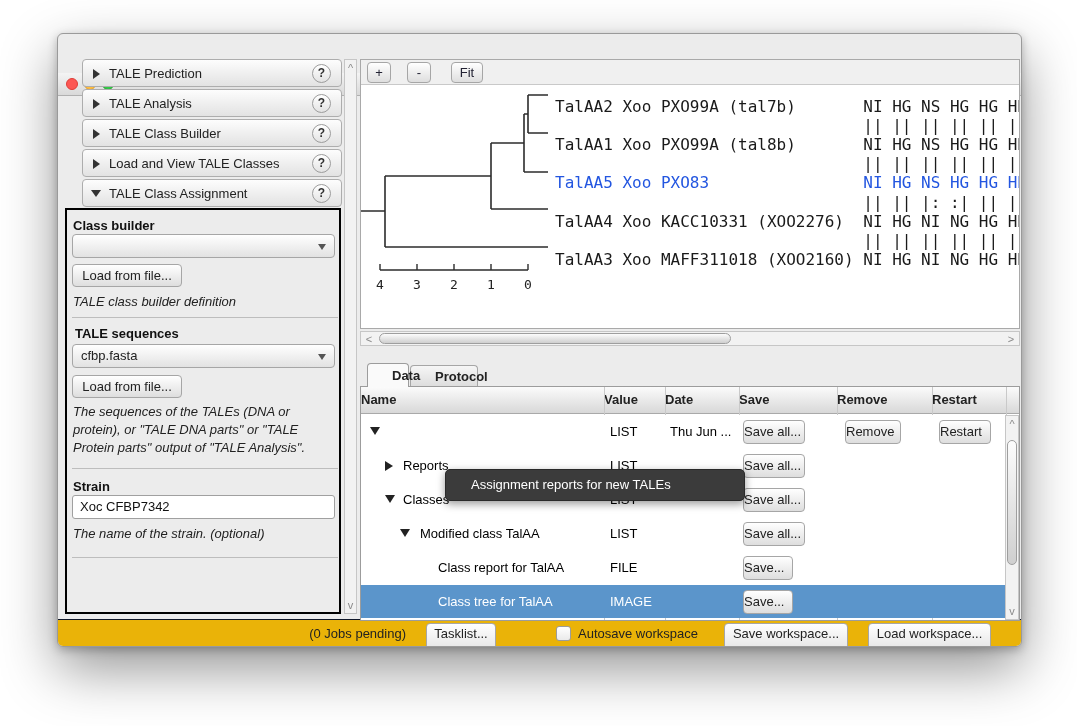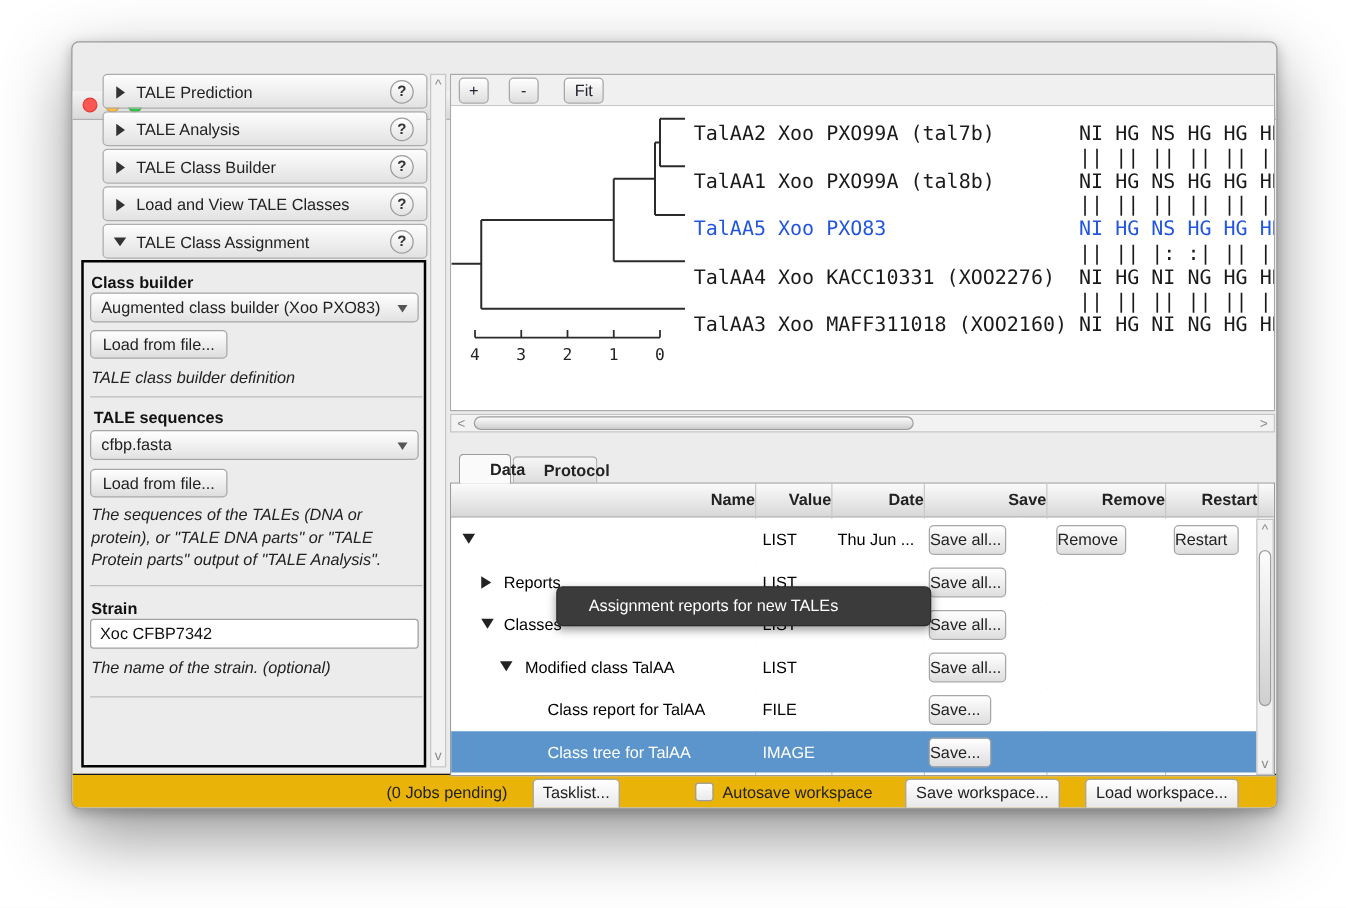--- a/index.html
+++ b/index.html
@@ -62,21 +62,21 @@
     font-size:16px; line-height:19.1px; white-space:pre; color:#1a1a1a; }
   .scale-num { position:absolute; font-family:"DejaVu Sans Mono", monospace; font-size:13px; color:#222; width:20px; text-align:center; }
 
   
   .tab { position:absolute; font-size:13px; font-weight:bold; color:#222; text-align:center;padding-left:24px; }
   .tab.active { background:#fafafa; border:1px solid #9c9c9c; border-bottom:none; border-radius:4px 4px 0 0; z-index:3; }
   .tab.inactive { background:linear-gradient(#f6f6f6,#dcdcdc); border:1px solid #a6a6a6; border-bottom:none; border-radius:4px 4px 0 0; }
   .tablebox { position:absolute; left:302px; top:352px; width:660px; height:235px; background:#fff; border:1px solid #9c9c9c; z-index:2; }
   .thead { position:absolute; left:0; top:0; right:0; height:27px;
     background:linear-gradient(#fbfbfb,#d8d8d8); border-bottom:1px solid #a9a9a9; }
-  .th { position:absolute; top:5px; font-size:13px; font-weight:bold; color:#222; text-align:right; }
+  .th { position:absolute; top:5px; font-size:13px; font-weight:bold; color:#222; text-align:left; }
   .colsep { position:absolute; top:0; bottom:14px; width:1px; background:#c9c9c9; }
   .row { position:absolute; left:0; width:645px; height:34px; background:#fff; }
   .row.sel { color:#fff; }
   .rname { position:absolute; top:9px; font-size:13px; color:inherit; white-space:nowrap; }
   .rcell { position:absolute; top:9px; font-size:13px; color:inherit; }
   .exp { position:absolute; top:12px; width:0; height:0; }
   .exp.down { border-top:8px solid #222; border-left:5px solid transparent; border-right:5px solid transparent; }
   .exp.right { border-left:8px solid #222; border-top:5px solid transparent; border-bottom:5px solid transparent; }
   .rbtn { position:absolute; top:5px; height:24px; background:linear-gradient(#ffffff,#dedede);
     border:1px solid #a6a6a6; border-radius:4px; font-size:13px; color:#222; line-height:22px; }
@@ -128,21 +128,20 @@
     </div>
     <div class="acc" style="top:145px">
       <span class="tri tri-down" style="left:8px;top:10px"></span>
       <span class="lbl">TALE Class Assignment</span>
       <span class="help">?</span>
     </div>
 
     <div class="panel">
       <div class="p-abs b-label" style="left:6px;top:8px">Class builder</div>
       <div class="combo" style="left:5px;top:24px;width:263px">
-        <span>Augmented class builder (Xoo PXO83)</span>
         <span class="arr"></span>
       </div>
       <div class="btn" style="left:5px;top:54px;width:110px;height:23px;line-height:21px">Load from file...</div>
       <div class="p-abs italic" style="left:6px;top:84px">TALE class builder definition</div>
       <div class="sep" style="top:107px"></div>
 
       <div class="p-abs b-label" style="left:8px;top:116px">TALE sequences</div>
       <div class="combo" style="left:5px;top:134px;width:263px">
         <span>cfbp.fasta</span>
         <span class="arr"></span>

